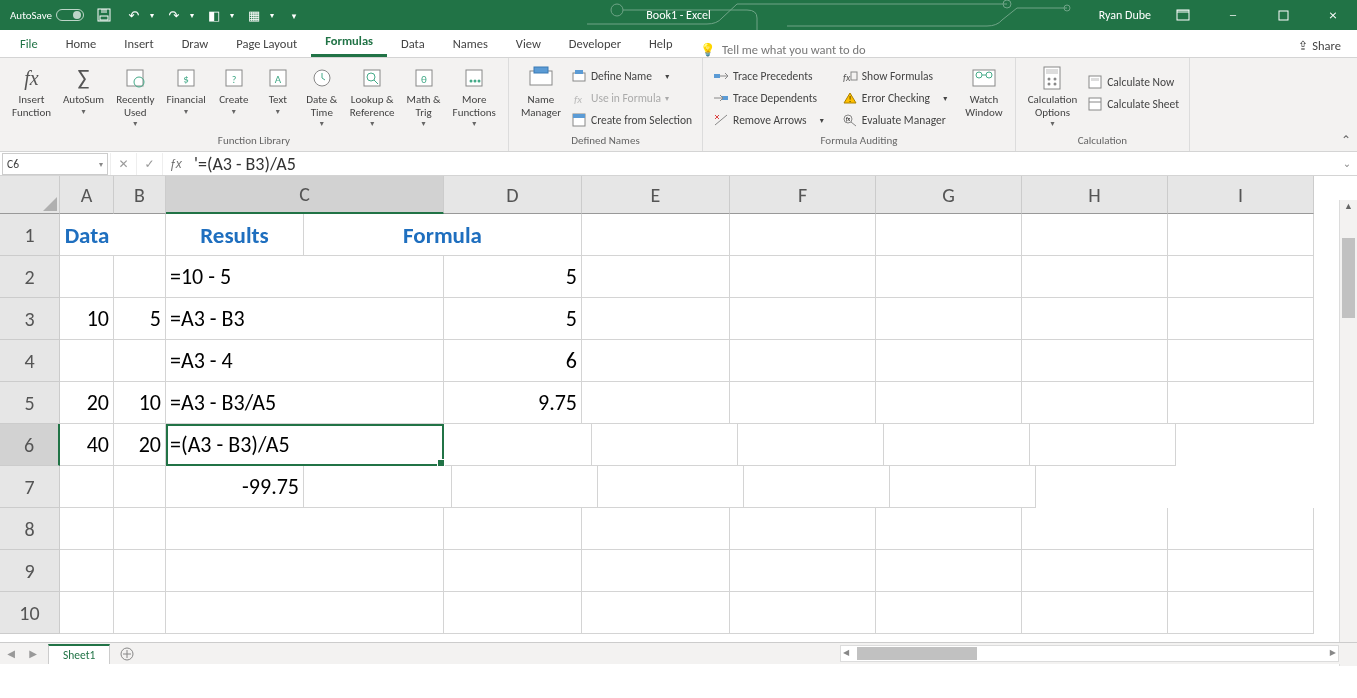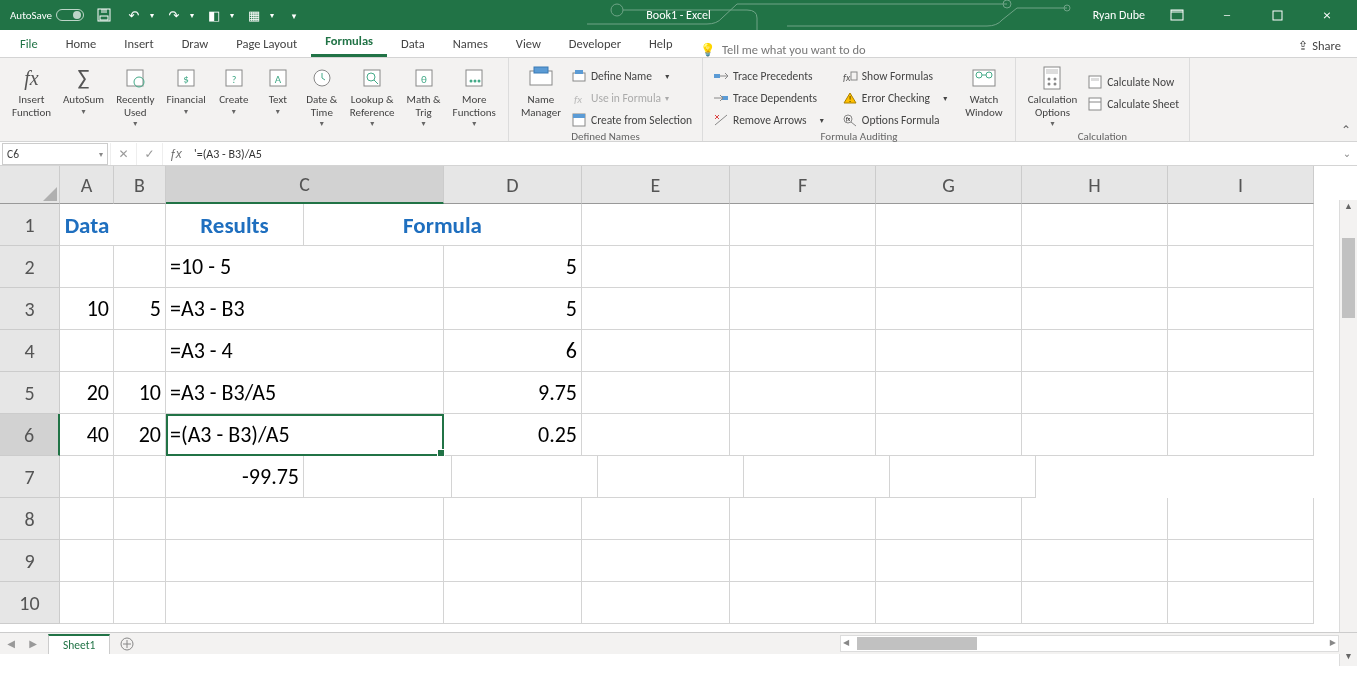--- a/index.html
+++ b/index.html
@@ -7,54 +7,54 @@
 
 
 .titlebar { background: #217346; height: 30px; display: flex; align-items: center; color: #fff; position: relative; }
 .titlebar .qa { display: flex; align-items: center; gap: 10px; padding-left: 10px; }
 .titlebar .autosave { display: flex; align-items: center; gap: 4px; font-size: 11px; }
 .titlebar .toggle { width: 28px; height: 12px; border: 1px solid rgba(255,255,255,.7); border-radius: 7px; position: relative; }
 .titlebar .toggle::before { content:""; position:absolute; width:8px; height:8px; border-radius:50%; background:rgba(255,255,255,.7); top:1px; right:2px; }
 .titlebar .qa .qbtn { width:20px; height:20px; display:flex; align-items:center; justify-content:center; font-size:13px; color:#fff; }
 .titlebar .qa .caret { font-size:8px; margin-left:-4px; }
 .titlebar .title { position:absolute; left:50%; transform:translateX(-50%); font-size:12px; }
-.titlebar .right { margin-left:auto; display:flex; align-items:center; gap:14px; padding-right:12px; }
+.titlebar .right { margin-left:auto; display:flex; align-items:center; gap:14px; padding-right:6px; }
 .titlebar .user { font-size:12px; }
 .titlebar .winbtn { width:36px; height:30px; display:flex; align-items:center; justify-content:center; font-size:12px; }
 .titlebar .deco { position:absolute; right:270px; top:0; height:30px; width:500px; opacity:.35; pointer-events:none; }
 .titlebar .deco svg { stroke:#fff; fill:none; }
 
 
 .menubar { background:#fff; border-bottom:1px solid #d4d4d4; height:28px; display:flex; align-items:flex-end; padding:0 6px; position:relative; }
 .menubar .mtab { padding:6px 14px 6px 14px; font-size:12.5px; color:#444; cursor:pointer; }
 .menubar .mtab.file { color:#217346; font-weight:400; }
 .menubar .mtab.active { color:#217346; border-bottom:3px solid #217346; font-weight:600;margin-top:29px; }
 .menubar .tell { display:flex; align-items:center; gap:6px; color:#777; font-size:12.5px; margin-left:14px; }
 .menubar .share { margin-left:auto; padding:4px 10px; color:#444; display:flex; align-items:center; gap:4px; font-size:12.5px; }
 
 
-.ribbon { background:#f3f2f1; border-bottom:1px solid #d4d4d4; height:84px; display:flex; position:relative; }
+.ribbon { background:#f3f2f1; border-bottom:1px solid #d4d4d4; height:94px; display:flex; position:relative; }
 .rgroup { border-right:1px solid #dcdcdc; display:flex; flex-direction:column; justify-content:space-between; padding:4px 6px 2px 6px; }
 .rgroup .top { display:flex; align-items:flex-start; }
 .rgroup .glabel { text-align:center; font-size:11px; color:#666; padding-bottom:2px; }
 .rbtn { display:flex; flex-direction:column; align-items:center; justify-content:flex-start; padding:2px 6px; text-align:center; font-size:11px; color:#444; line-height:1.15; min-width:44px; cursor:pointer; }
 .rbtn .ico { width:28px; height:28px; display:flex; align-items:center; justify-content:center; margin-bottom:2px; }
 .rbtn .drop { font-size:8px; color:#666; }
 .rsmall { display:flex; align-items:center; gap:4px; font-size:11.5px; color:#444; padding:2px 4px; white-space:nowrap; cursor:pointer; }
 .rsmall .sico { width:16px; height:16px; display:flex; align-items:center; justify-content:center; }
 .rsmall.disabled { color:#aaa; }
 .rstack { display:flex; flex-direction:column; gap:2px; }
 .collapse { position:absolute; right:6px; bottom:4px; font-size:12px; color:#666; cursor:pointer; }
 
 
 .fbar { height:24px; border-bottom:1px solid #d4d4d4; display:flex; align-items:center; background:#fff; }
 .namebox { width:106px; height:22px; border:1px solid #ccc; margin:0 2px; display:flex; align-items:center; padding:0 4px; font-size:11.5px; justify-content:space-between; }
 .fbar .fbtn { width:26px; height:22px; display:flex; align-items:center; justify-content:center; color:#999; border-left:1px solid #eee; }
 .fbar .fbtn.fx { font-style:italic; font-family:Liberation Sans, sans-serif; color:#737373; }
-.fbar .finput { flex:1; padding:0 6px; font-size:12px; color:#333; }
+.fbar .finput { flex:1; padding:0 6px; font-size:18px; color:#333; }
 .fbar .expand { width:20px; text-align:center; color:#888; font-size:10px; }
 
 
 .sheet { display:flex; height:466px; }
 .rowhdrs { display:flex; flex-direction:column; }
 .corner { width:60px; height:38px; background:#e6e6e6; border-right:1px solid #ccc; border-bottom:1px solid #999; position:relative; }
 .corner::after { content:""; position:absolute; right:2px; bottom:2px; width:0; height:0; border-left:14px solid transparent; border-bottom:14px solid #b0b0b0; }
 .rowhdr { width:60px; height:42px; background:#e6e6e6; border-right:1px solid #ccc; border-bottom:1px solid #ccc; display:flex; align-items:center; justify-content:center; font-size:20px; color:#555; }
 .rowhdr.sel { background:#d2d2d2; border-right:2px solid #217346; }
 .gridwrap { flex:1; position:relative; overflow:hidden; }
@@ -259,20 +259,21 @@
               <circle cx="8" cy="14" r="1.5" fill="#4a8"></circle>
               <circle cx="12" cy="14" r="1.5" fill="#4a8"></circle>
               <circle cx="16" cy="14" r="1.5" fill="#4a8"></circle>
             </svg>
           </div>
           <span style="white-space:pre">More
 Functions</span>
           <span class="drop">▾</span>
         </div>
     </div>
+    <div class="glabel">Function Library</div>
   </div>
 
   <div class="rgroup">
     <div class="top">
       <div class="rbtn">
           <div class="ico">
             <svg width="26" height="26">
               <rect x="2" y="6" width="22" height="14" fill="#fff" stroke="#888"></rect>
               <rect x="6" y="2" width="14" height="6" fill="#5b9bd5" stroke="#3a7ab5"></rect>
             </svg>
@@ -358,21 +359,21 @@
               </svg>
             </span><span>Error Checking</span>&nbsp;&nbsp;<span style="font-size:8px">▾</span></div>
         <div class="rsmall">
             <span class="sico">
               <svg width="16" height="14">
                 <circle cx="6" cy="6" r="4" fill="none" stroke="#888"></circle>
                 <line x1="9" y1="9" x2="14" y2="13" stroke="#888"></line>
                 <text x="6" y="8" text-anchor="middle" font-size="6" font-style="italic">fx</text>
               </svg>
             </span>
-            <span>Options Formula</span>
+            <span>Evaluate Manager</span>
           </div>
       </div>
       <div class="rbtn" style="margin-left:8px">
           <div class="ico">
             <svg width="26" height="24">
               <rect x="2" y="4" width="22" height="16" fill="#fff" stroke="#888"></rect>
               <circle cx="8" cy="9" r="3" fill="none" stroke="#4a8"></circle>
               <circle cx="18" cy="9" r="3" fill="none" stroke="#4a8"></circle>
               <line x1="11" y1="9" x2="15" y2="9" stroke="#4a8"></line>
             </svg>
@@ -525,21 +526,20 @@
           <div class="cell cw-F"></div>
           <div class="cell cw-G"></div>
           <div class="cell cw-H"></div>
           <div class="cell cw-I"></div>
       </div>
 
       <div class="row">
         <div class="cell cw-A num">40</div>
         <div class="cell cw-B num">20</div>
         <div class="cell cw-C txt">=(A3 - B3)/A5</div>
-        <div class="cell cw-D num">0.25</div>
         <div class="cell cw-E"></div>
           <div class="cell cw-F"></div>
           <div class="cell cw-G"></div>
           <div class="cell cw-H"></div>
           <div class="cell cw-I"></div>
       </div>
 
       <div class="row">
         <div class="cell cw-A"></div>
           <div class="cell cw-B"></div>

